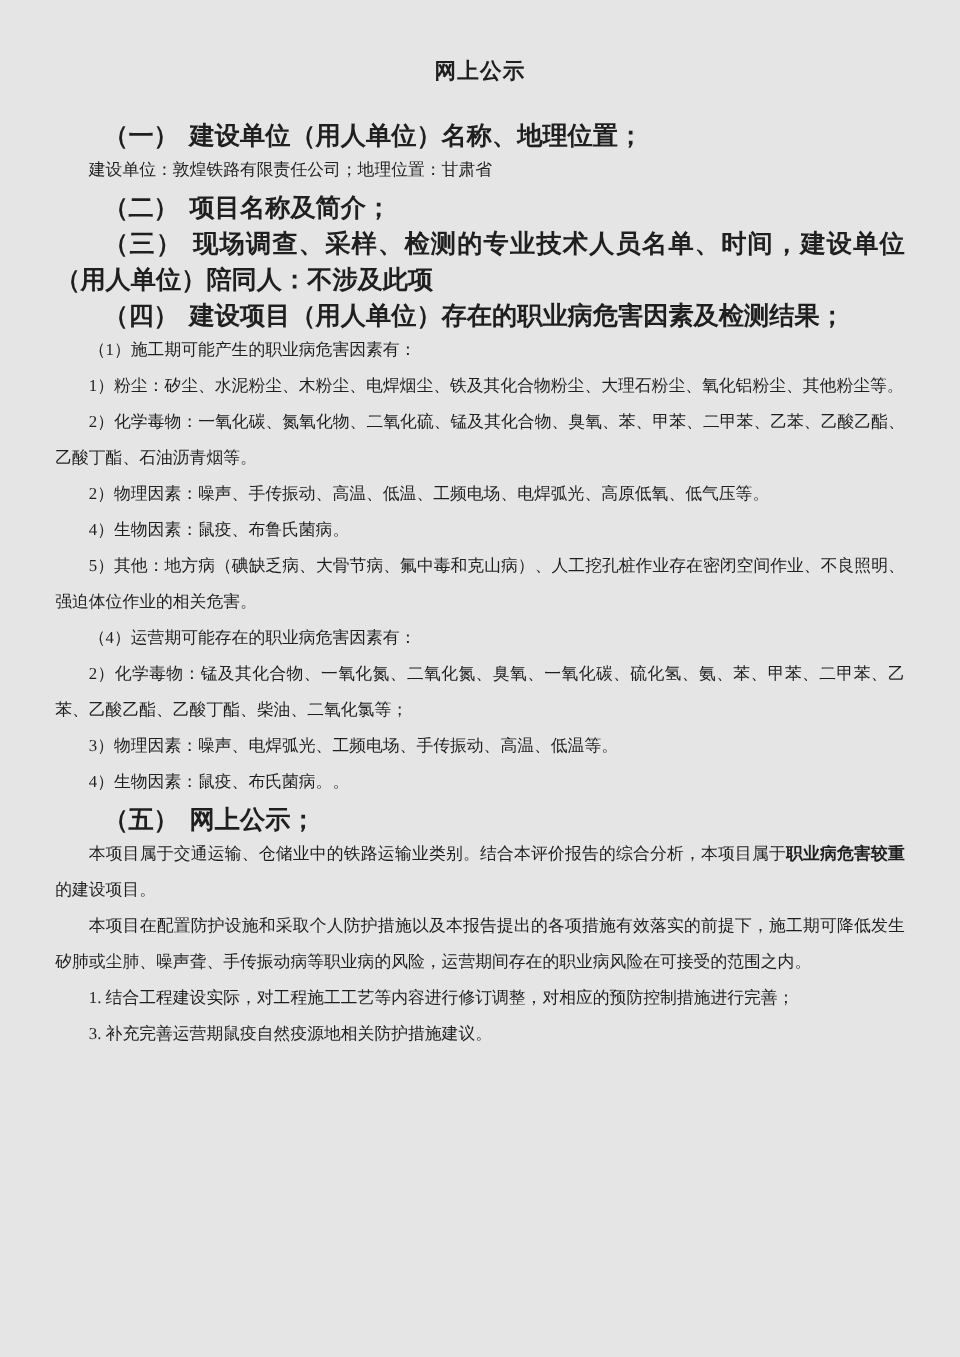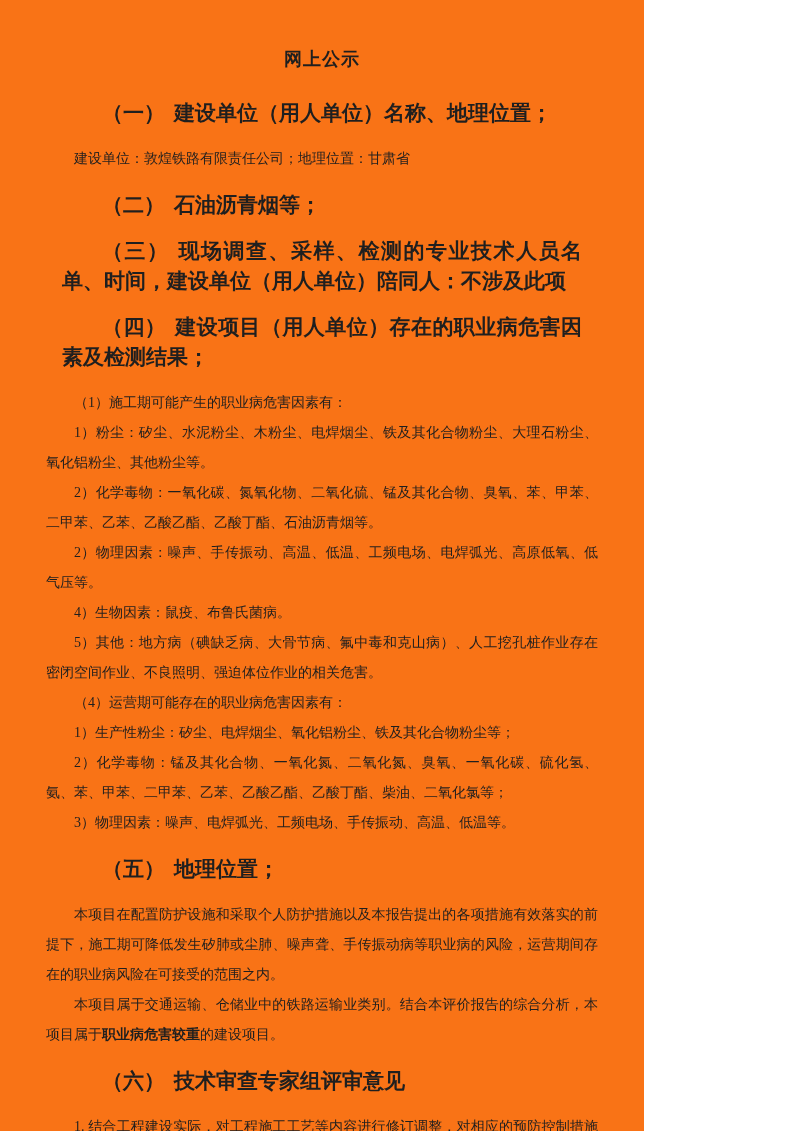--- a/index.html
+++ b/index.html
@@ -3,42 +3,42 @@
 <meta charset="utf-8">
 <style>
   html, body {
     margin: 0;
     padding: 0;
     background: #ffffff;
   }
   .page {
     position: relative;
     box-sizing: border-box;
-    width: 644px;
+    width: 800px;
     height: 1131px;
     margin: 0;
     padding: 44px 46px 0 46px;
-    background: #f97316;
+    background: #e5e5e5;
     color: #1f1f1f;
     font-family: "Liberation Serif", "DejaVu Serif", serif;
     font-size: 14px;
     line-height: 30px;
     overflow: hidden;
   }
   .doc-title {
     font-size: 18px;
     font-weight: bold;
     text-align: center;
     line-height: 30px;
     letter-spacing: 1px;
     margin: 0 0 24px 0;
   }
   .sec-heading {
     font-weight: bold;
-    margin: 16px;
+    margin: 0;
     text-indent: 40px;
     text-align: justify;
   }
   .sec-heading .marker {
     margin-right: 9px;
   }
   p.body {
     margin: 0;
     text-indent: 28px;
     text-align: justify;
@@ -53,46 +53,45 @@
 <div class="page">
 
   <h1 class="doc-title">网上公示</h1>
 
   <div>
     <h2 class="sec-heading"><span class="marker">（一）</span><span>建设单位（用人单位）名称、地理位置；</span></h2>
     <p class="body">建设单位：敦煌铁路有限责任公司；地理位置：甘肃省</p>
   </div>
 
   <div>
-    <h2 class="sec-heading"><span class="marker">（二）</span><span>石油沥青烟等；</span></h2>
+    <h2 class="sec-heading"><span class="marker">（二）</span><span>项目名称及简介；</span></h2>
   </div>
 
   <div>
     <h2 class="sec-heading"><span class="marker">（三）</span><span>现场调查、采样、检测的专业技术人员名单、时间，建设单位（用人单位）陪同人：不涉及此项</span></h2>
   </div>
 
   <div>
     <h2 class="sec-heading"><span class="marker">（四）</span><span>建设项目（用人单位）存在的职业病危害因素及检测结果；</span></h2>
     <p class="body">（1）施工期可能产生的职业病危害因素有：</p>
     <p class="body">1）粉尘：矽尘、水泥粉尘、木粉尘、电焊烟尘、铁及其化合物粉尘、大理石粉尘、氧化铝粉尘、其他粉尘等。</p>
     <p class="body">2）化学毒物：一氧化碳、氮氧化物、二氧化硫、锰及其化合物、臭氧、苯、甲苯、二甲苯、乙苯、乙酸乙酯、乙酸丁酯、石油沥青烟等。</p>
     <p class="body">2）物理因素：噪声、手传振动、高温、低温、工频电场、电焊弧光、高原低氧、低气压等。</p>
     <p class="body">4）生物因素：鼠疫、布鲁氏菌病。</p>
     <p class="body">5）其他：地方病（碘缺乏病、大骨节病、氟中毒和克山病）、人工挖孔桩作业存在密闭空间作业、不良照明、强迫体位作业的相关危害。</p>
     <p class="body">（4）运营期可能存在的职业病危害因素有：</p>
-    <p class="body">1）生产性粉尘：矽尘、电焊烟尘、氧化铝粉尘、铁及其化合物粉尘等；</p>
     <p class="body">2）化学毒物：锰及其化合物、一氧化氮、二氧化氮、臭氧、一氧化碳、硫化氢、氨、苯、甲苯、二甲苯、乙苯、乙酸乙酯、乙酸丁酯、柴油、二氧化氯等；</p>
     <p class="body">3）物理因素：噪声、电焊弧光、工频电场、手传振动、高温、低温等。</p>
+    <p class="body">4）生物因素：鼠疫、布氏菌病。。</p>
   </div>
 
   <div>
-    <h2 class="sec-heading"><span class="marker">（五）</span><span>地理位置；</span></h2>
+    <h2 class="sec-heading"><span class="marker">（五）</span><span>网上公示；</span></h2>
+    <p class="body"><span>本项目属于交通运输、仓储业中的铁路运输业类别。结合本评价报告的综合分析，本项目属于</span><strong>职业病危害较重</strong><span>的建设项目。</span></p>
     <p class="body">本项目在配置防护设施和采取个人防护措施以及本报告提出的各项措施有效落实的前提下，施工期可降低发生矽肺或尘肺、噪声聋、手传振动病等职业病的风险，运营期间存在的职业病风险在可接受的范围之内。</p>
-    <p class="body"><span>本项目属于交通运输、仓储业中的铁路运输业类别。结合本评价报告的综合分析，本项目属于</span><strong>职业病危害较重</strong><span>的建设项目。</span></p>
   </div>
 
   <div>
-    <h2 class="sec-heading"><span class="marker">（六）</span><span>技术审查专家组评审意见</span></h2>
     <p class="body">1. 结合工程建设实际，对工程施工工艺等内容进行修订调整，对相应的预防控制措施进行完善；</p>
     <p class="body">3. 补充完善运营期鼠疫自然疫源地相关防护措施建议。</p>
   </div>
 
 </div>
 
 </body></html>

